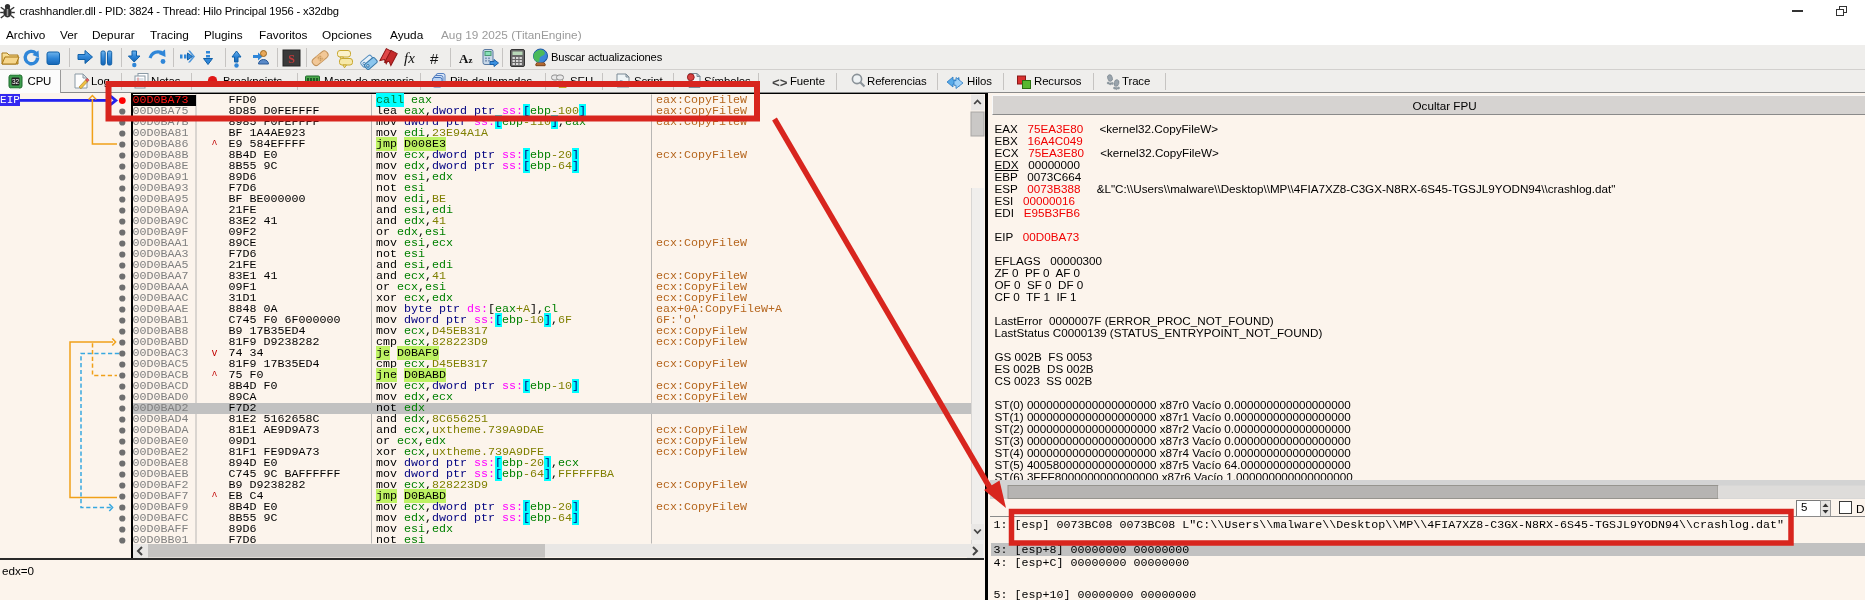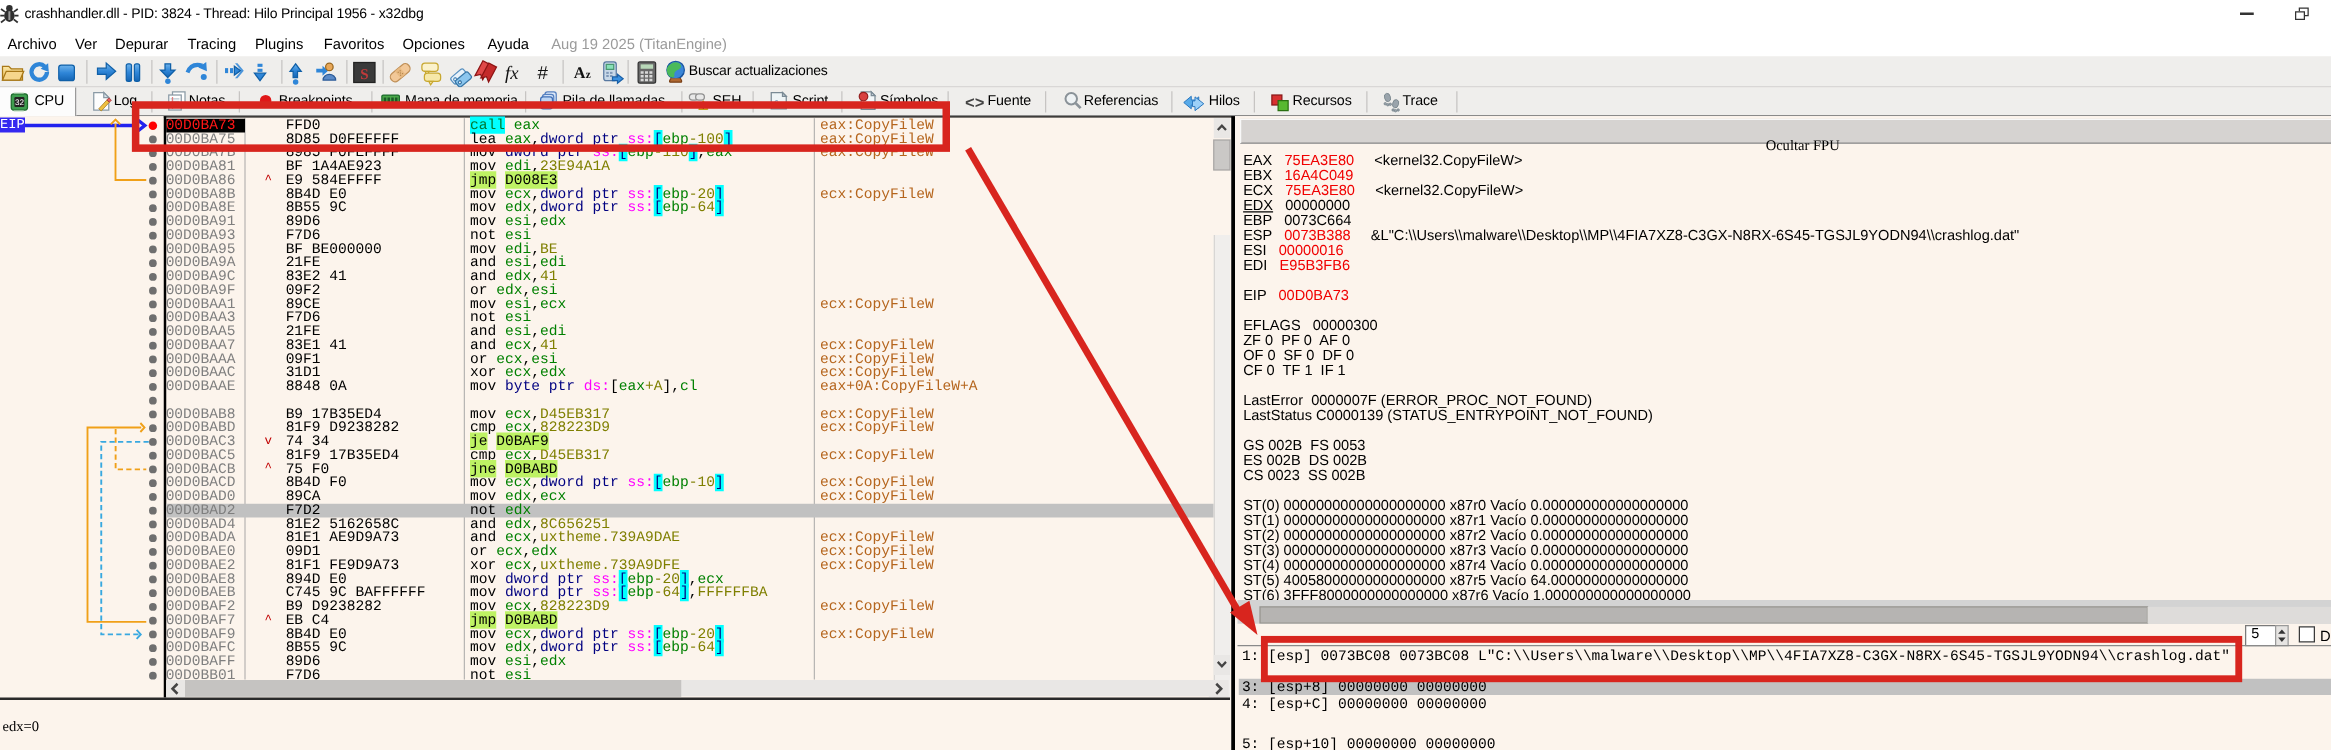--- a/index.html
+++ b/index.html
@@ -1,17 +1,17 @@
 <!DOCTYPE html>
 <html><head><meta charset="utf-8">
 <style>
 * {margin:0;padding:0;box-sizing:border-box}
 html,body {width:1865px;height:600px;overflow:hidden;position:relative;background:#fff;
   font-family:"Liberation Sans",sans-serif;}
-.mono {font-family:Liberation Serif, serif;font-size:11.66px;margin-top:11px;}
+.mono {font-family:Liberation Sans, sans-serif;font-size:11.66px;}
 #title {position:absolute;left:19.5px;top:5px;font-size:11.2px;letter-spacing:-0.15px;color:#000;white-space:pre}
 #menubar {position:absolute;left:0;top:22px;width:1865px;height:22px;background:#fff}
 .mi {position:absolute;top:5.5px;font-size:11.8px;color:#000;white-space:pre}
 #toolbar {position:absolute;left:0;top:44.5px;width:1865px;height:25px;background:#efeeec;border-bottom:1px solid #d2d0ce}
 .sep {position:absolute;top:3px;height:19px;width:1px;background:#c6c4c2}
 #buscar {position:absolute;left:551px;top:6.5px;font-size:11.2px;letter-spacing:-0.15px;color:#000}
 #tabbar {position:absolute;left:0;top:70px;width:1865px;height:23px;background:#efeeec;border-bottom:1px solid #8a8a8a}
 .tsep {position:absolute;top:3px;height:17px;width:1px;background:#c6c4c2}
 .tl {position:absolute;top:5px;font-size:11.4px;letter-spacing:-0.1px;color:#000;white-space:pre}
 #cputab {position:absolute;left:0;top:0;width:61px;height:23px;background:#fcfcfc;border-right:1px solid #9a9a9a}
@@ -447,20 +447,21 @@
 <div class="dr" style="top:112.0px"><span class="da">00D0BA9A</span><span class="db">21FE</span><span class="dd">and <i class="g">esi</i>,<i class="g">edi</i></span></div>
 <div class="dr" style="top:123.0px"><span class="da">00D0BA9C</span><span class="db">83E2 41</span><span class="dd">and <i class="g">edx</i>,<i class="o">41</i></span></div>
 <div class="dr" style="top:134.0px"><span class="da">00D0BA9F</span><span class="db">09F2</span><span class="dd">or <i class="g">edx</i>,<i class="g">esi</i></span></div>
 <div class="dr" style="top:145.0px"><span class="da">00D0BAA1</span><span class="db">89CE</span><span class="dd">mov <i class="g">esi</i>,<i class="g">ecx</i></span><span class="dm">ecx:CopyFileW</span></div>
 <div class="dr" style="top:156.0px"><span class="da">00D0BAA3</span><span class="db">F7D6</span><span class="dd">not <i class="g">esi</i></span></div>
 <div class="dr" style="top:167.0px"><span class="da">00D0BAA5</span><span class="db">21FE</span><span class="dd">and <i class="g">esi</i>,<i class="g">edi</i></span></div>
 <div class="dr" style="top:178.0px"><span class="da">00D0BAA7</span><span class="db">83E1 41</span><span class="dd">and <i class="g">ecx</i>,<i class="o">41</i></span><span class="dm">ecx:CopyFileW</span></div>
 <div class="dr" style="top:189.0px"><span class="da">00D0BAAA</span><span class="db">09F1</span><span class="dd">or <i class="g">ecx</i>,<i class="g">esi</i></span><span class="dm">ecx:CopyFileW</span></div>
 <div class="dr" style="top:200.0px"><span class="da">00D0BAAC</span><span class="db">31D1</span><span class="dd">xor <i class="g">ecx</i>,<i class="g">edx</i></span><span class="dm">ecx:CopyFileW</span></div>
 <div class="dr" style="top:211.0px"><span class="da">00D0BAAE</span><span class="db">8848 0A</span><span class="dd">mov <i class="p">byte ptr </i><i class="s">ds:</i>[<i class="g">eax</i><i class="o">+A</i>],<i class="g">cl</i></span><span class="dm">eax+0A:CopyFileW+A</span></div>
+<div class="dr" style="top:222.0px"><span class="da">00D0BAB1</span><span class="db">C745 F0 6F000000</span><span class="dd">mov <i class="p">dword ptr </i><i class="s">ss:</i><i class="b">[</i><i class="g">ebp</i><i class="o">-10</i><i class="b">]</i>,<i class="o">6F</i></span><span class="dm">6F:'o'</span></div>
 <div class="dr" style="top:233.0px"><span class="da">00D0BAB8</span><span class="db">B9 17B35ED4</span><span class="dd">mov <i class="g">ecx</i>,<i class="o">D45EB317</i></span><span class="dm">ecx:CopyFileW</span></div>
 <div class="dr" style="top:244.0px"><span class="da">00D0BABD</span><span class="db">81F9 D9238282</span><span class="dd">cmp <i class="g">ecx</i>,<i class="o">828223D9</i></span><span class="dm">ecx:CopyFileW</span></div>
 <div class="dr" style="top:255.0px"><span class="da">00D0BAC3</span><span class="dc">v</span><span class="db">74 34</span><span class="dd"><i class="y">je</i> <i class="y">D0BAF9</i></span></div>
 <div class="dr" style="top:266.0px"><span class="da">00D0BAC5</span><span class="db">81F9 17B35ED4</span><span class="dd">cmp <i class="g">ecx</i>,<i class="o">D45EB317</i></span><span class="dm">ecx:CopyFileW</span></div>
 <div class="dr" style="top:277.0px"><span class="da">00D0BACB</span><span class="dc">^</span><span class="db">75 F0</span><span class="dd"><i class="y">jne</i> <i class="y">D0BABD</i></span></div>
 <div class="dr" style="top:288.0px"><span class="da">00D0BACD</span><span class="db">8B4D F0</span><span class="dd">mov <i class="g">ecx</i>,<i class="p">dword ptr </i><i class="s">ss:</i><i class="b">[</i><i class="g">ebp</i><i class="o">-10</i><i class="b">]</i></span><span class="dm">ecx:CopyFileW</span></div>
 <div class="dr" style="top:299.0px"><span class="da">00D0BAD0</span><span class="db">89CA</span><span class="dd">mov <i class="g">edx</i>,<i class="g">ecx</i></span><span class="dm">ecx:CopyFileW</span></div>
 <div class="dr" style="top:310.0px"><span class="da">00D0BAD2</span><span class="db">F7D2</span><span class="dd">not <i class="g">edx</i></span></div>
 <div class="dr" style="top:321.0px"><span class="da">00D0BAD4</span><span class="db">81E2 5162658C</span><span class="dd">and <i class="g">edx</i>,<i class="o">8C656251</i></span></div>
 <div class="dr" style="top:332.0px"><span class="da">00D0BADA</span><span class="db">81E1 AE9D9A73</span><span class="dd">and <i class="g">ecx</i>,<i class="o">uxtheme.739A9DAE</i></span><span class="dm">ecx:CopyFileW</span></div>

